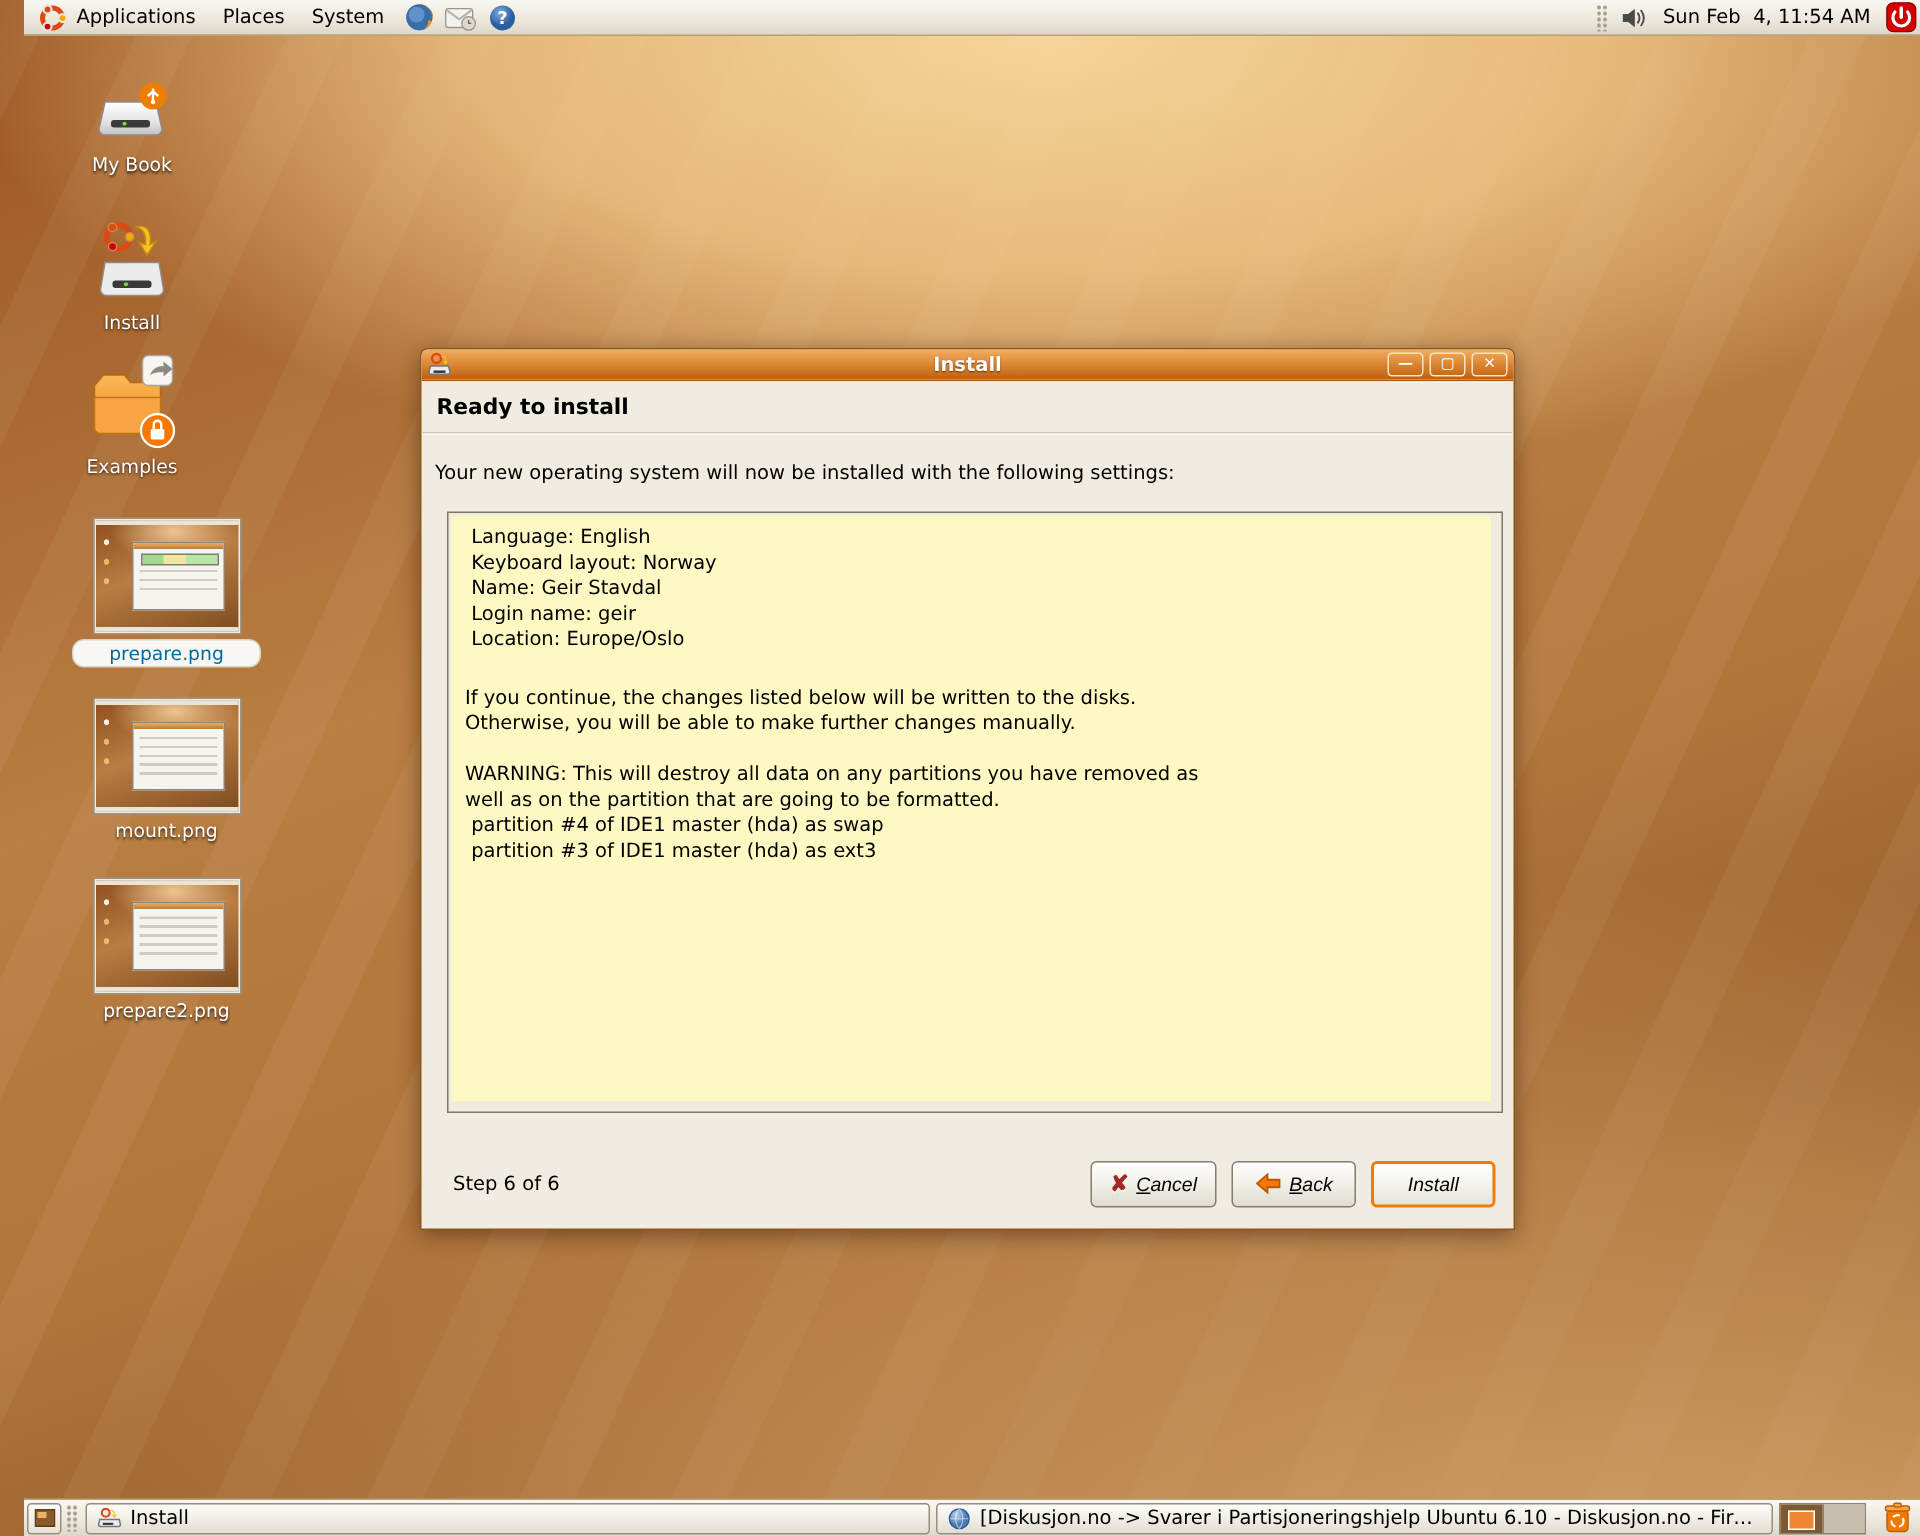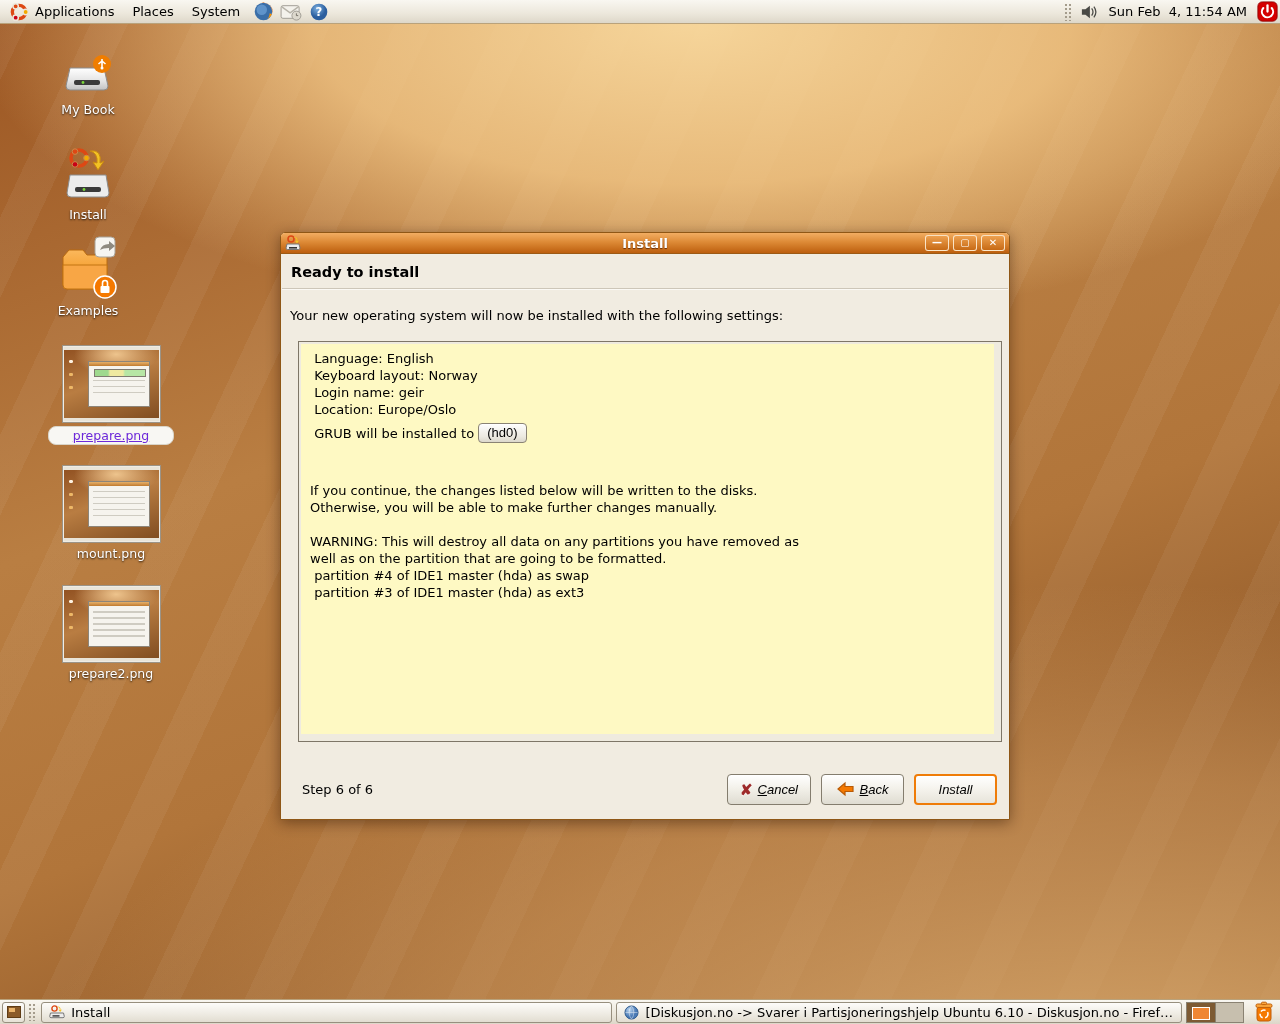--- a/index.html
+++ b/index.html
@@ -8,36 +8,36 @@
     position:relative; width:1280px; height:1024px; overflow:hidden;
     font-family:"DejaVu Sans","Liberation Sans",sans-serif; color:#000;
     background:
       radial-gradient(1000px 430px at 54% 2%, rgba(250,219,160,.95) 0%, rgba(245,203,138,.8) 38%, rgba(245,203,138,0) 72%),
       radial-gradient(1500px 760px at 88% 112%, rgba(224,176,115,.95) 0%, rgba(212,158,97,.55) 48%, rgba(212,158,97,0) 74%),
       repeating-linear-gradient(115deg, rgba(255,255,255,.05) 0 34px, rgba(255,255,255,0) 34px 92px),
       linear-gradient(160deg, #9b5522 0%, #b97e42 38%, #b1753a 60%, #8a5426 85%, #7c4a1e 100%);
   }
   
   .panel {
-    position:absolute; left:0; right:0; height:24px;
+    position:absolute; left:16px; right:0; height:24px;
     background:linear-gradient(#f9f7f1,#ece7db 60%,#ddd7c9);
     display:flex; align-items:center;
   }
   .panel.top { top:0; border-bottom:1px solid #b9a27b; }
   .panel.bottom { bottom:0; height:25px; border-top:1px solid #b9a27b; }
   .menu-item { display:flex; align-items:center; gap:6px; padding:0 9px; height:24px; font-size:13px; cursor:default; }
   .panel-icon { width:22px; height:22px; display:flex; align-items:center; justify-content:center; margin:0 3px; }
   .handle { width:8px; height:18px; margin:0 3px;
     background:radial-gradient(circle 1px, #a49c8c 1px, transparent 1.5px) 0 0/4px 4px; }
   .clock { font-size:13px; white-space:pre; padding:0 6px; }
   .spacer { flex:1; }
   
   .desk-icon { position:absolute; width:110px; display:flex; flex-direction:column; align-items:center; gap:4px; }
   .desk-label { font-size:12.5px; color:#fff; text-shadow:0 1px 2px rgba(0,0,0,.85); text-align:right; }
-  .desk-label.selected { color:#6d28d9; background:#f8f7f3; border-radius:8px; padding:1px 24px; text-shadow:none; border:1px solid #d9d4c8;text-decoration:underline; }
+  .desk-label.selected { color:#0369a1; background:#f8f7f3; border-radius:8px; padding:1px 24px; text-shadow:none; border:1px solid #d9d4c8; }
   .thumb { width:97px; height:76px; border:1px solid #efece4; outline:1px solid #9b9386; position:relative;
     background: radial-gradient(60px 30px at 55% 10%, #eec48d 0%, rgba(238,196,141,0) 70%),
       linear-gradient(160deg,#8f4f20 0%, #b97d42 45%, #7e4b1f 100%); }
   .thumb::before { content:""; position:absolute; left:0; top:0; right:0; height:3px; background:#e9e4d8; }
   .thumb::after { content:""; position:absolute; left:0; bottom:0; right:0; height:3px; background:#e9e4d8; }
   .thumb .dots { position:absolute; left:4px; top:8px; width:6px; height:40px;
     background:radial-gradient(circle 2px, rgba(255,255,255,.8) 1.5px, transparent 2px) 0 0/6px 13px no-repeat,
                radial-gradient(circle 2px, rgba(240,180,90,.9) 1.5px, transparent 2px) 0 13px/6px 13px,
                radial-gradient(circle 2px, rgba(255,255,255,.7) 1.5px, transparent 2px) 0 26px/6px 13px; }
   .thumb-win { position:absolute; left:24px; top:14px; width:62px; height:46px; background:#f6f4ee; border:1px solid #8d8579; }
@@ -64,21 +64,21 @@
   .win-sep { height:2px; margin:0 1px; border-top:1px solid #cdc6b8; border-bottom:1px solid #fbf9f4; }
   .win-intro { font-size:13px; padding:18px 10px 0 9px; }
   .textframe { position:absolute; left:17px; top:108px; width:704px; height:401px;
     border:1px solid #7e7667; background:#efebdf; padding:2px 7px 7px 2px; }
   .textview { width:100%; height:100%; background:#fef9c3; font-size:13px; line-height:17px; padding:6px 0 0 9px; overflow:hidden; }
   .pre { white-space:pre-wrap; }
   .grub-row { display:flex; align-items:center; margin-top:2px; height:26px; }
   .grub-btn { font-size:13px; padding:1px 8px 2px; border:1px solid #8a8374; border-radius:4px;
     background:linear-gradient(#fefefe,#ece9e0 70%,#dcd8cc); box-shadow:inset 0 1px 0 #fff; }
   .p-gap { margin-top:17px; }
-  .grub-after { margin-top:36px; }
+  .grub-after { margin-top:22px; }
   .win-footer { position:absolute; left:0; right:0; bottom:0; height:52px; display:flex; align-items:center; padding:0 12px 8px 21px; }
   .step-label { font-size:13px; }
   .btn-row { margin-left:auto; display:flex; gap:10px; }
   .gtk-btn { height:31px; min-width:83px; padding:0 12px; border:1px solid #847d6e; border-radius:4px;
     background:linear-gradient(#ffffff,#f3f1ea 45%,#dfdcd1); box-shadow:inset 0 1px 0 #fff;
     display:flex; align-items:center; justify-content:center; gap:5px; font-size:13px; }
   .gtk-btn.default { border:2px solid #ef7c08; border-radius:4px; background:linear-gradient(#ffffff,#f6f4ee 45%,#e7e4da); }
   .btn-label { display:inline-block;font-style:italic; }
   .btn-label.mnemonic::first-letter { text-decoration:underline; }
   .x-glyph { color:#9e2a2a; font-weight:bold; font-size:15px; line-height:1; text-shadow:0 1px 0 rgba(255,255,255,.6); }
@@ -278,26 +278,23 @@
     </div>
 
     <div class="win-heading">Ready to install</div>
     <div class="win-sep"></div>
     <div class="win-intro">Your new operating system will now be installed with the following settings:</div>
 
     <div class="textframe">
       <div class="textview">
         <div class="pre"> Language: English</div>
         <div class="pre"> Keyboard layout: Norway</div>
+        <div class="pre"> Name: Geir Stavdal</div>
         <div class="pre"> Login name: geir</div>
         <div class="pre"> Location: Europe/Oslo</div>
-        <div class="grub-row">
-          <span class="pre"> GRUB will be installed to </span>
-          <button class="grub-btn">(hd0)</button>
-        </div>
         <div class="pre grub-after">If you continue, the changes listed below will be written to the disks.</div>
         <div class="pre">Otherwise, you will be able to make further changes manually.</div>
         <div class="pre p-gap">WARNING: This will destroy all data on any partitions you have removed as</div>
         <div class="pre">well as on the partition that are going to be formatted.</div>
         <div class="pre"> partition #4 of IDE1 master (hda) as swap</div>
         <div class="pre"> partition #3 of IDE1 master (hda) as ext3</div>
       </div>
     </div>
 
     <div class="win-footer">

